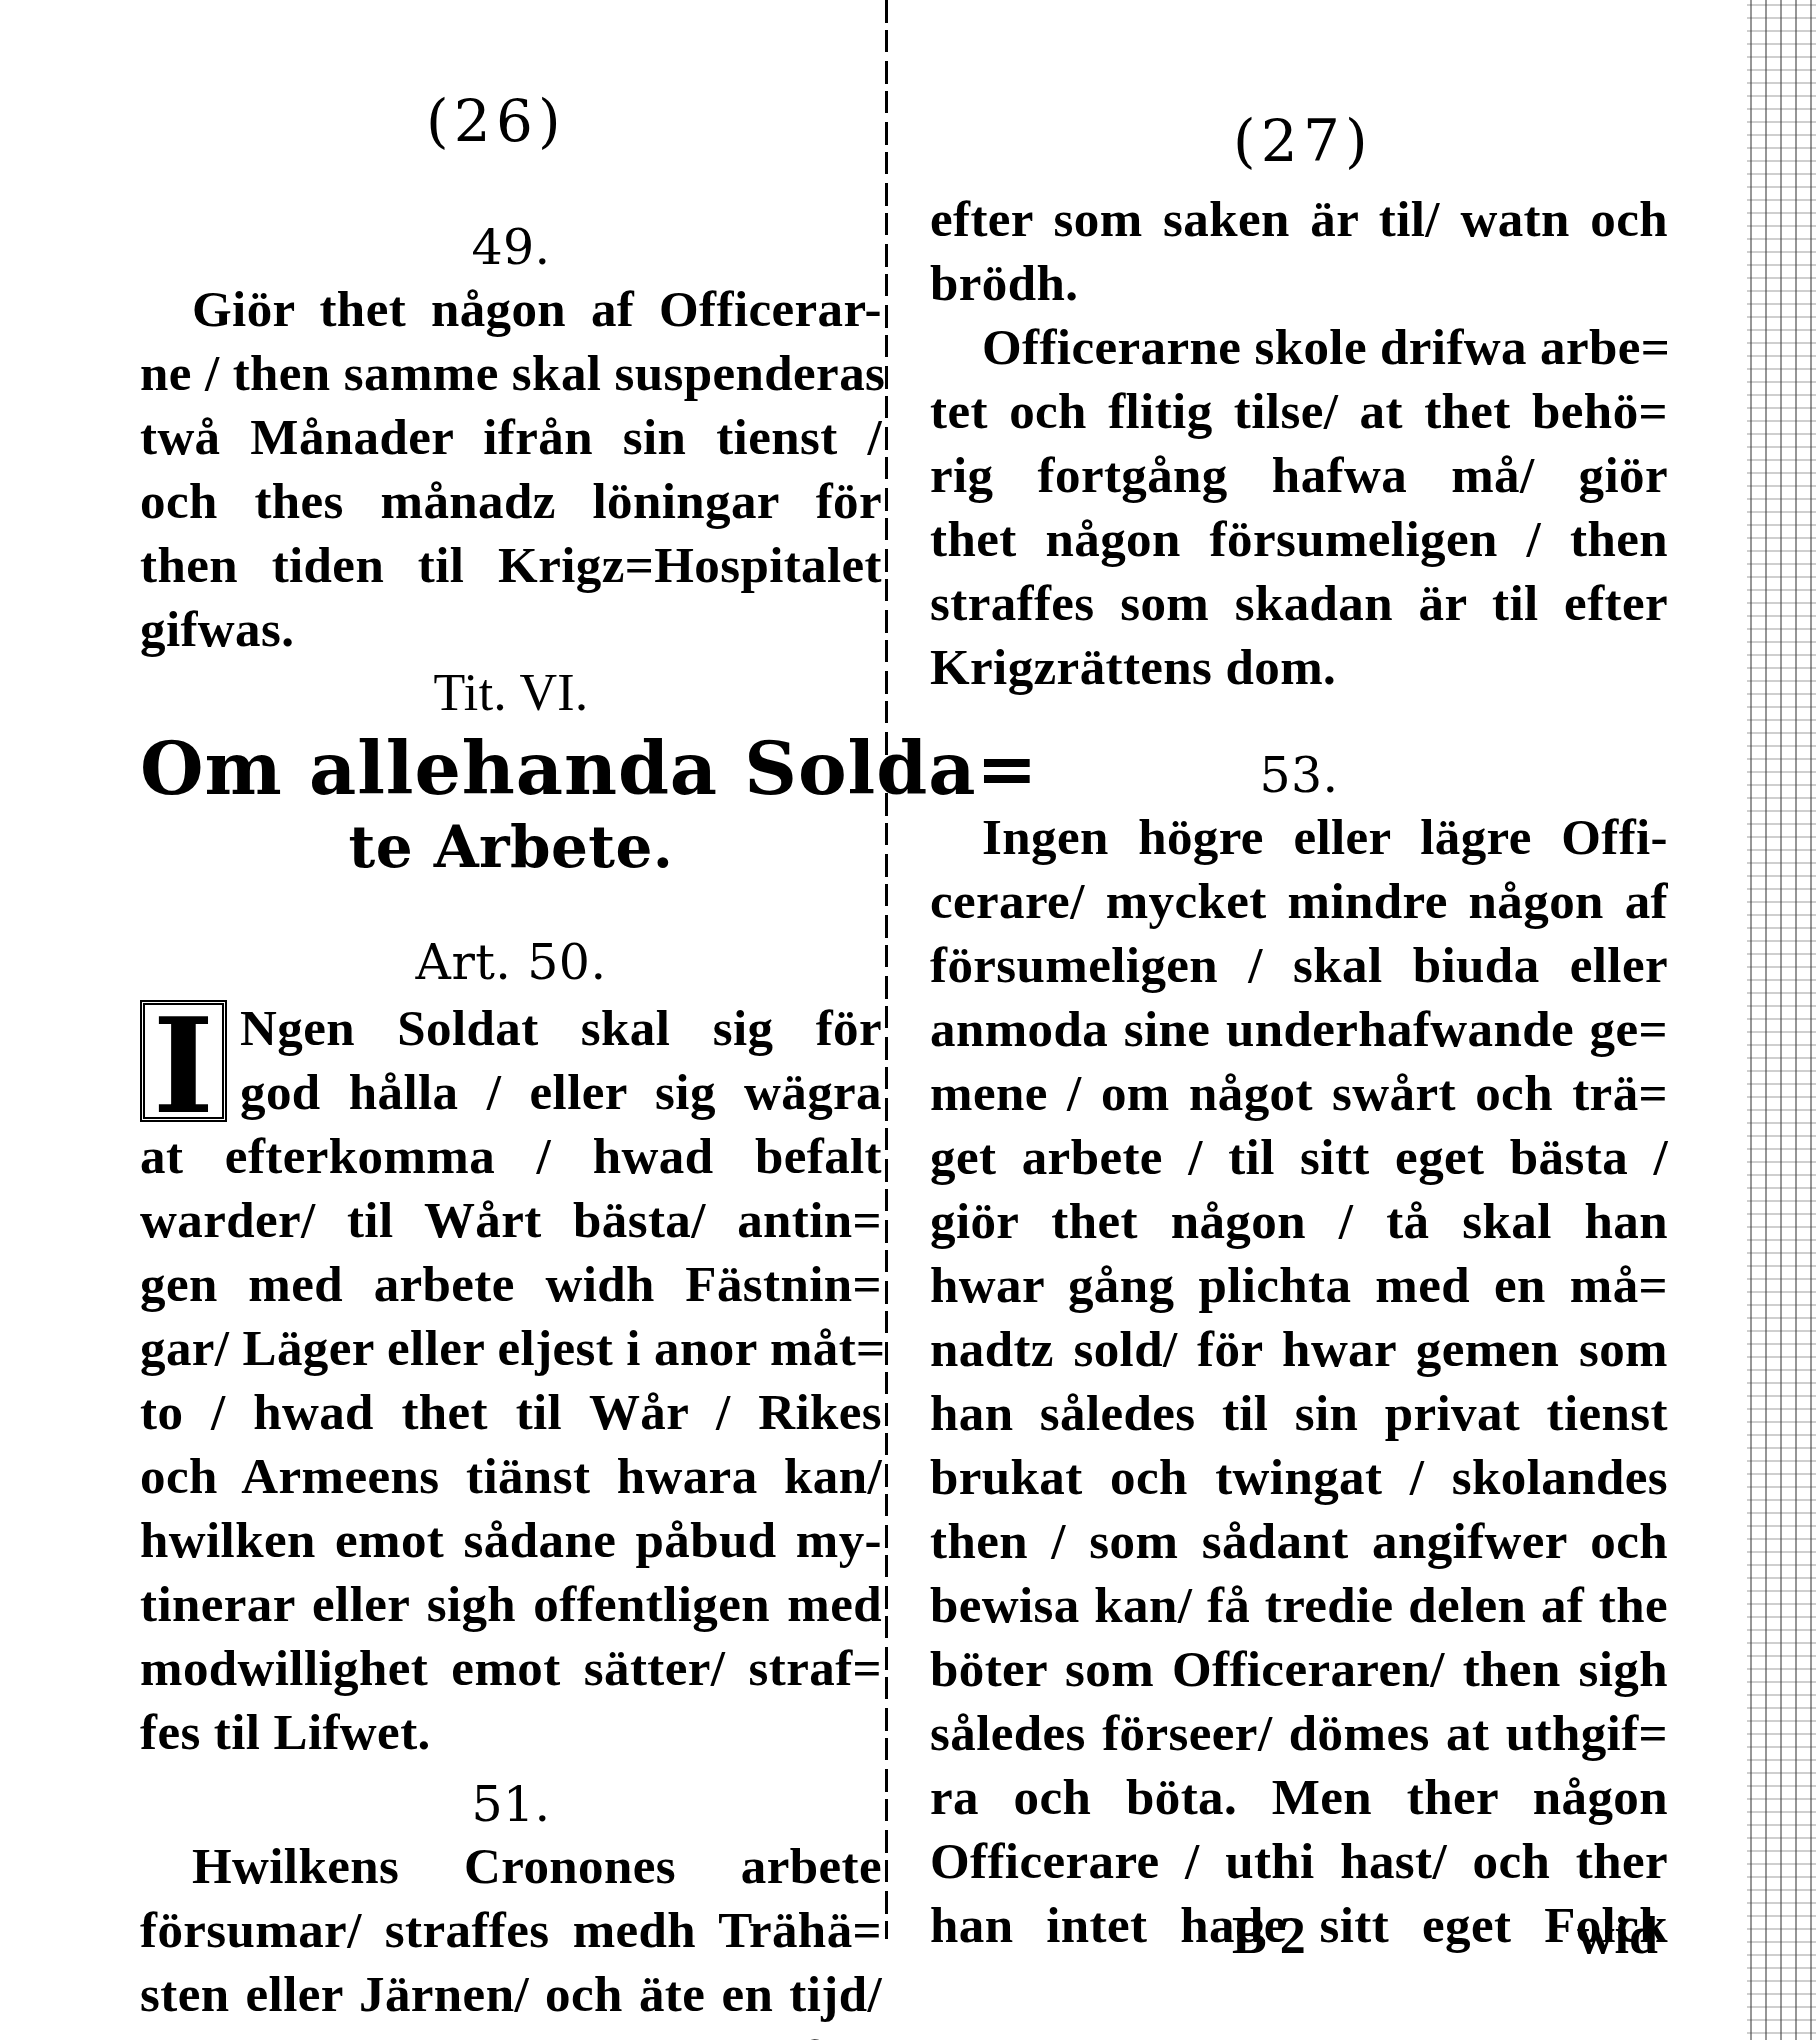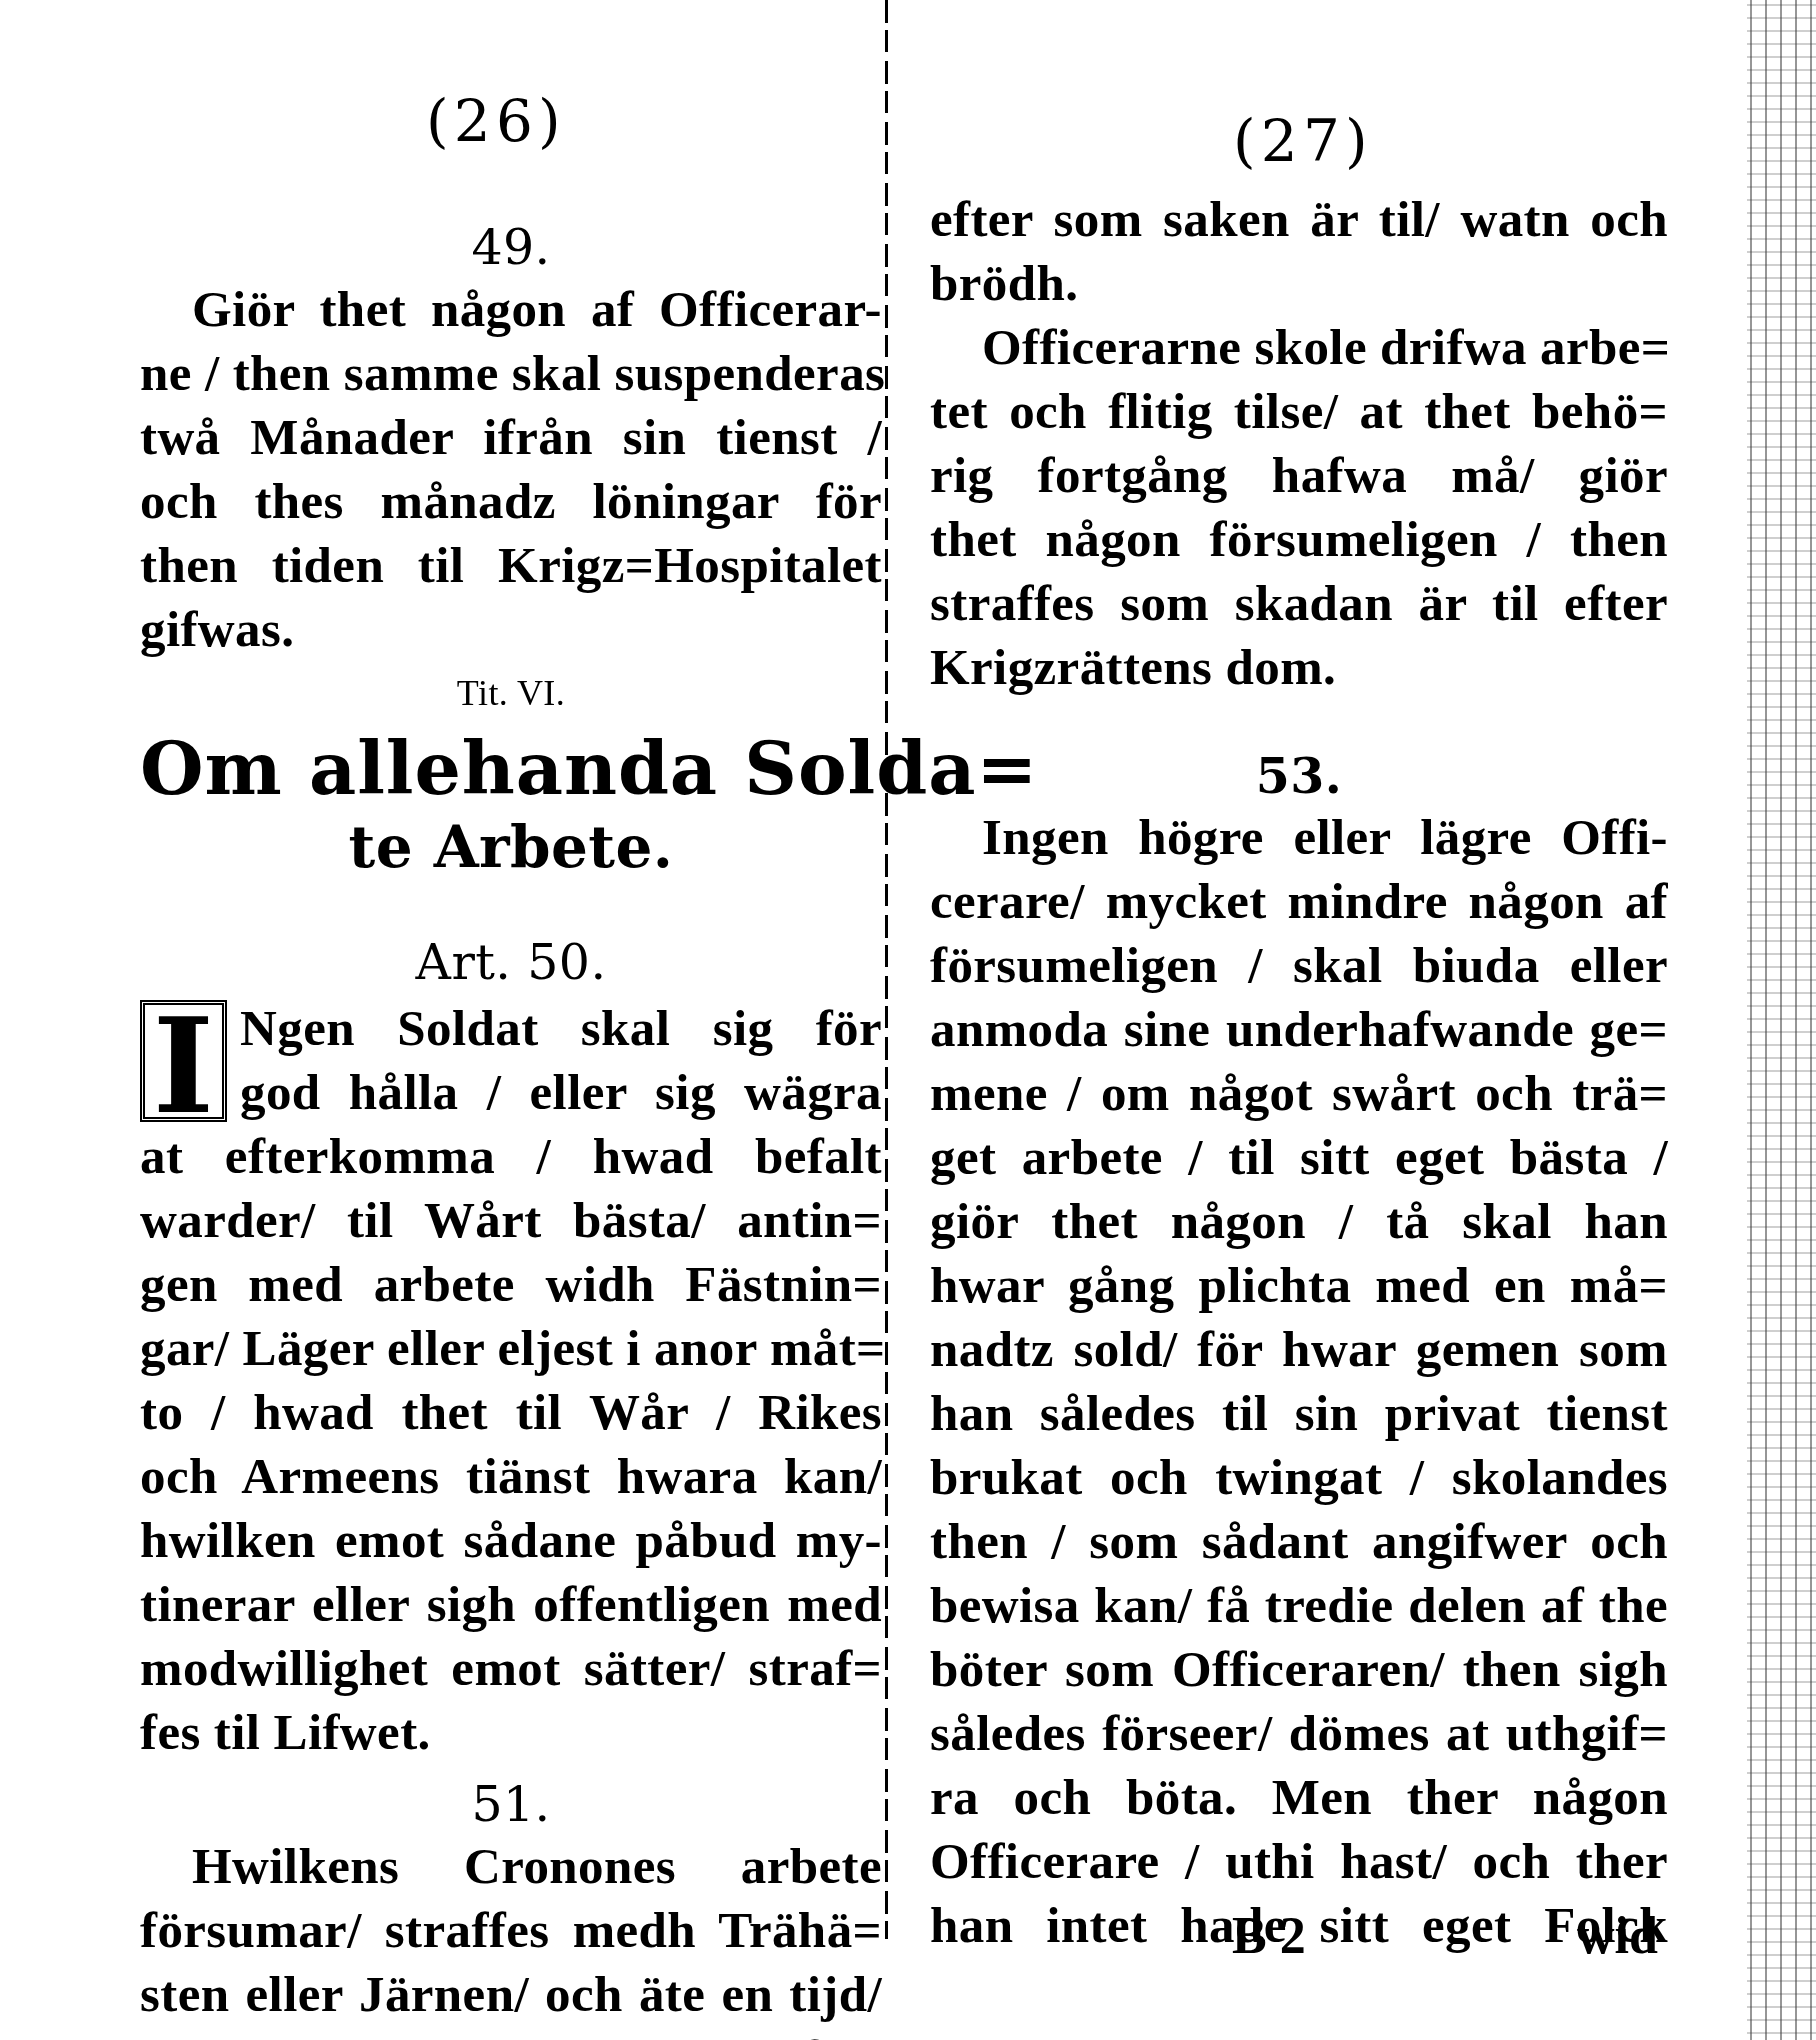--- a/index.html
+++ b/index.html
@@ -20,21 +20,21 @@
   .col-right { left:930px; width:738px; }
   .pagenum { position:absolute; font-size:58px; letter-spacing:5.2px; font-family:"DejaVu Serif", serif; }
   .line { height:64px; line-height:64px; font-size:51px; font-weight:bold;
           font-family:"Liberation Serif", serif; white-space:nowrap;
           text-align:justify; text-align-last:justify; letter-spacing:0.4px; }
   .line.last { text-align-last:left; }
   .line.indent { padding-left:52px; }
   .line.right { text-align:right; text-align-last:right; }
   .center { text-align:center !important; text-align-last:center !important; }
   .artnum { font-size:49px; font-weight:normal; font-family:"DejaVu Serif", serif; height:58px; line-height:58px;margin-top:48px; }
-  .tit { font-size:36px; font-weight:normal; font-family:"Liberation Serif", serif; }
+  .tit { font-size:52px; font-weight:normal; font-family:"Liberation Serif", serif; }
   .heading-big { font-size:73px; height:87px; line-height:87px; font-weight:bold;
                  font-family:"DejaVu Serif", serif; letter-spacing:0.9px; }
   .heading-sub { font-size:58px; height:70px; line-height:70px; font-weight:bold; font-family:"DejaVu Serif", serif; }
   .dropcap-wrap { position:relative; }
   .dropcap { position:absolute; left:0; top:3.5px; width:87px; height:122px; font-size:131px; line-height:122px;
              font-weight:bold; font-family:"DejaVu Serif", serif; text-align:center;
              border:5.2px double #000; box-sizing:border-box; }
   .after-cap { padding-left:100px; }
   .footer { position:absolute; font-size:52px; font-weight:bold; font-family:"Liberation Serif", serif; }
 </style>
@@ -100,21 +100,21 @@
 
   <div>
     <div class="line indent">Officerarne skole drifwa arbe=</div>
     <div class="line">tet och flitig tilse/ at thet behö=</div>
     <div class="line">rig fortgång hafwa må/ giör</div>
     <div class="line">thet någon försumeligen / then</div>
     <div class="line">straffes som skadan är til efter</div>
     <div class="line last">Krigzrättens dom.</div>
   </div>
 
-  <div class="line artnum center" style="font-weight:bold;">53.</div>
+  <div class="line artnum center" style="">53.</div>
   <div>
     <div class="line indent">Ingen högre eller lägre Offi-</div>
     <div class="line">cerare/ mycket mindre någon af</div>
     <div class="line">försumeligen /  skal biuda eller</div>
     <div class="line">anmoda sine underhafwande ge=</div>
     <div class="line">mene / om något swårt och trä=</div>
     <div class="line">get arbete / til sitt eget bästa /</div>
     <div class="line">giör thet någon /  tå skal han</div>
     <div class="line">hwar gång plichta med en må=</div>
     <div class="line">nadtz sold/ för hwar gemen som</div>

